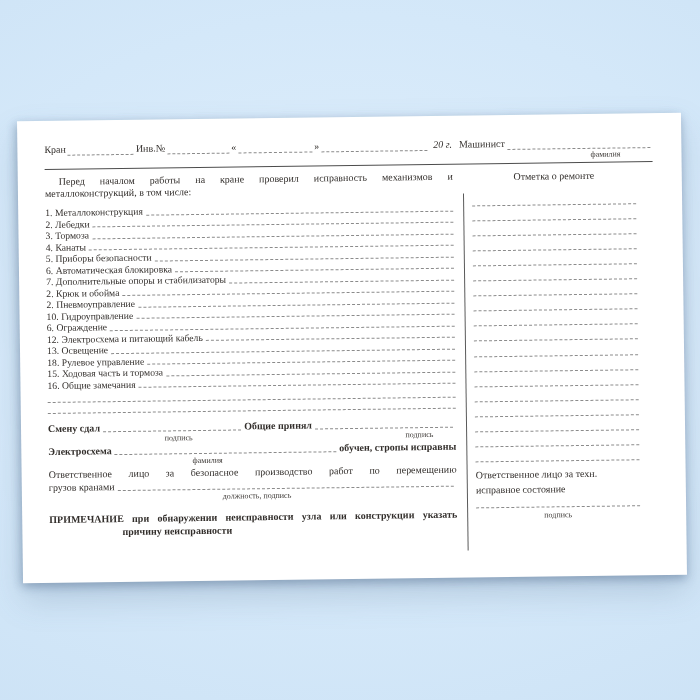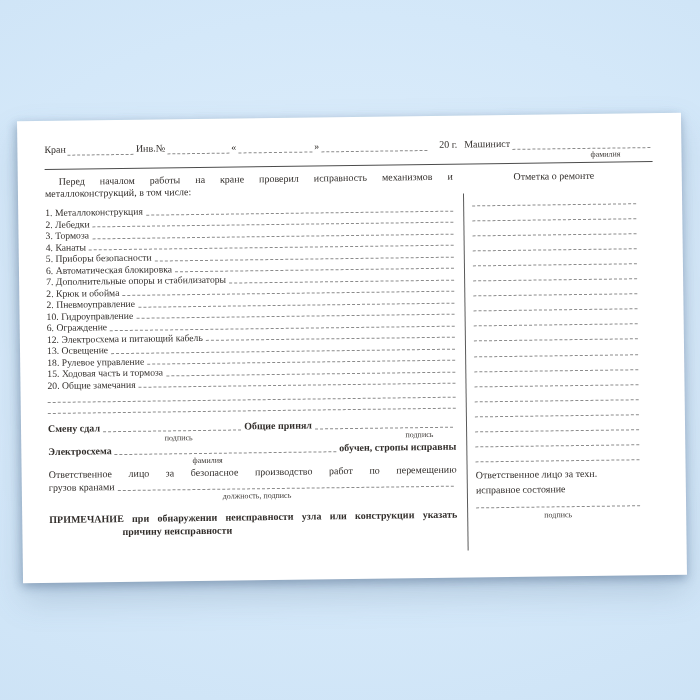--- a/index.html
+++ b/index.html
@@ -23,21 +23,21 @@
   .hdr {
     position: absolute; left: 27px; top: 22px; width: 608px;
     font-size: 10px; line-height: 13px;
   }
   .hdr-row { display: flex; align-items: flex-end; }
   .hdr-row .t { white-space: nowrap; }
   .b { border-bottom: 1px dashed #8b8b8b; height: 11px; display: inline-block; }
   .hdr-row .b { margin: 0 2px; }
   .b1 { width: 66px; } .b2 { width: 62px; } .b3 { width: 74px; } .b4 { width: 106px; }
   .b5 { flex: 1; }
-  .yr { margin-left: 10px; margin-right: 7px; }
+  .yr { margin-left: 4px; margin-right: 7px; font-style: italic; }
   .cap { font-size: 8px; line-height: 10px; color: #3a3633; }
   .hdr .surname { text-align: right; padding-right: 32px; margin-top: 1px; }
   .hdr-rule { border-top: 1.5px solid #4c4c4c; margin-top: 2px; }
   
   .leftcol { position: absolute; left: 27px; top: 55px; width: 408px; }
   .intro { font-size: 10px; line-height: 12px; }
   .intro .jl { text-align: justify; text-align-last: justify; text-indent: 14px; }
   .list { margin-top: 7px; }
   .item { display: flex; align-items: flex-end; height: 11.5px; font-size: 9.7px; line-height: 11.5px; white-space: nowrap; }
   .item .fill { flex: 1; border-bottom: 1px dashed #8b8b8b; margin: 0 0 2px 3px; }
@@ -145,21 +145,21 @@
         </div>
         <div class="item">
           <span>18. Рулевое управление</span>
           <span class="fill"></span>
         </div>
         <div class="item">
           <span>15. Ходовая часть и тормоза</span>
           <span class="fill"></span>
         </div>
         <div class="item">
-          <span>20. Общие замечания</span>
+          <span>16. Общие замечания</span>
           <span class="fill"></span>
         </div>
       <div>
           <div class="xline"></div>
           <div class="xline"></div>
         </div>
     </div>
 
     <div class="shift">
       <div class="frow">

